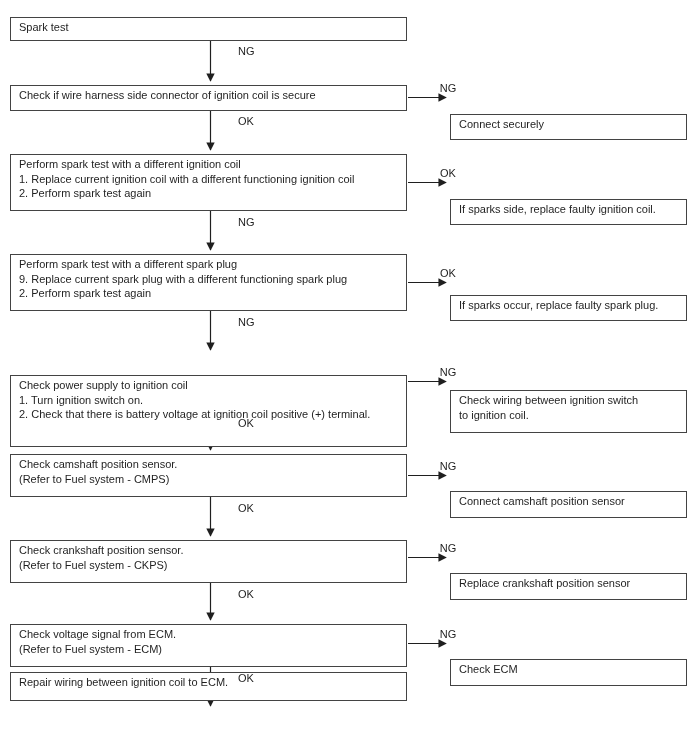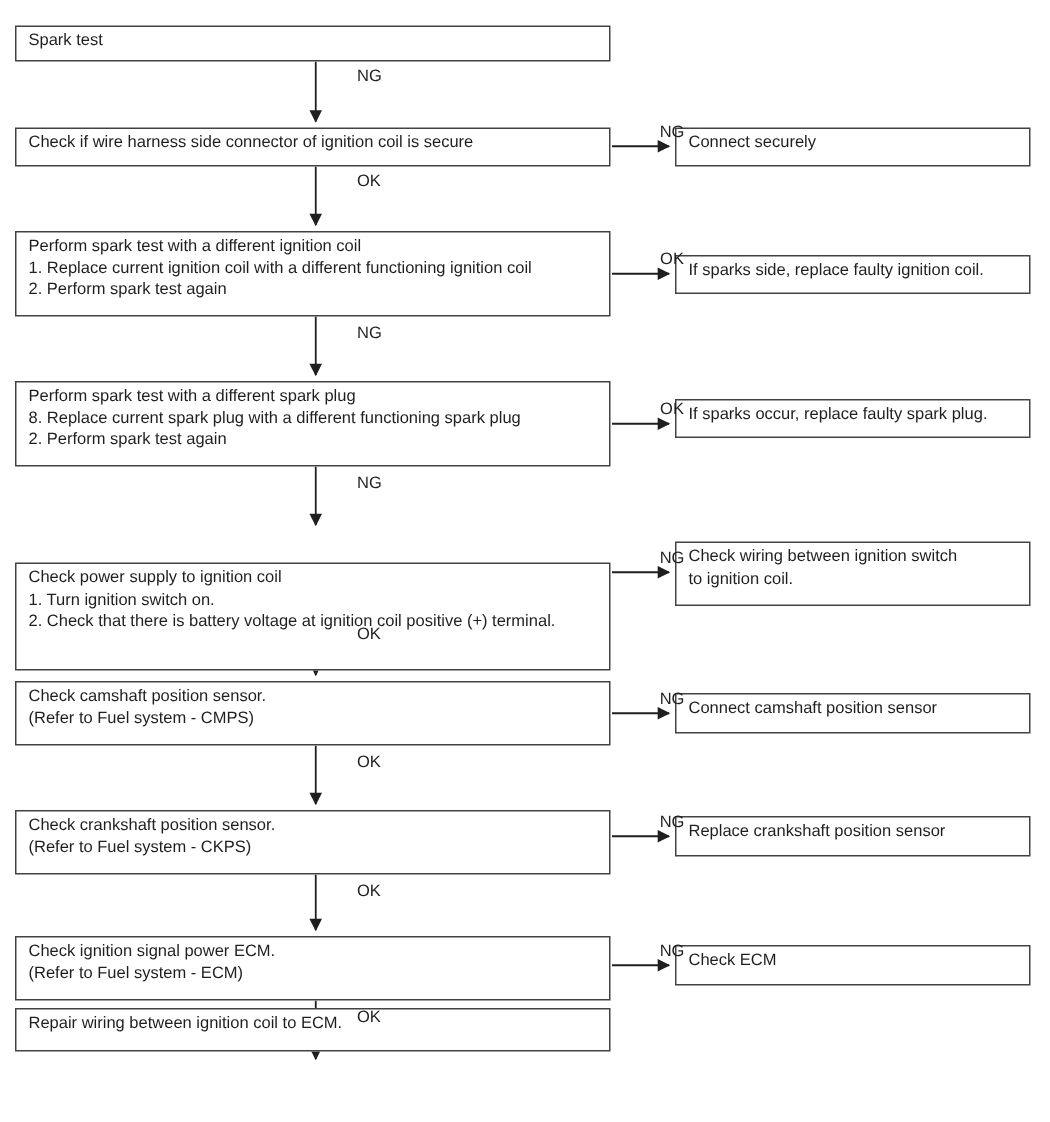--- a/index.html
+++ b/index.html
@@ -21,21 +21,21 @@
     border: 1px solid #434343;
     background: #ffffff;
     display: flex;
     flex-direction: column;
     padding: 2px 8px;
     color: #1f1f1f;
     font-size: 11px;
     line-height: 14.5px;
   }
   .box.left  { left: 10px;  width: 397px; }
-  .box.right { left: 450px; width: 237px; }
+  .box.right { left: 450px; width: 237px; margin-top: 29px; }
   .lbl {
     position: absolute;
     font-size: 11px;
     color: #1f1f1f;
     line-height: 13px;
     white-space: nowrap;
     padding-left: 20px;
   }
   .lbl.side {
     width: 36px;
@@ -88,42 +88,42 @@
   </div>
 
   <div class="box left" style="top:154px;height:57px">
     <div>Perform spark test with a different ignition coil</div>
     <div>1. Replace current ignition coil with a different functioning ignition coil</div>
     <div>2. Perform spark test again</div>
   </div>
 
   <div class="box left" style="top:254px;height:57px">
     <div>Perform spark test with a different spark plug</div>
-    <div>8. Replace current spark plug with a different functioning spark plug</div>
+    <div>9. Replace current spark plug with a different functioning spark plug</div>
     <div>2. Perform spark test again</div>
   </div>
 
   <div class="box left" style="top:375px;height:72px">
     <div>Check power supply to ignition coil</div>
     <div>1. Turn ignition switch on.</div>
     <div>2. Check that there is battery voltage at ignition coil positive (+) terminal.</div>
   </div>
 
   <div class="box left" style="top:454px;height:43px">
     <div>Check camshaft position sensor.</div>
     <div>(Refer to Fuel system - CMPS)</div>
   </div>
 
   <div class="box left" style="top:540px;height:43px">
     <div>Check crankshaft position sensor.</div>
     <div>(Refer to Fuel system - CKPS)</div>
   </div>
 
   <div class="box left" style="top:624px;height:43px">
-    <div>Check ignition signal power ECM.</div>
+    <div>Check voltage signal from ECM.</div>
     <div>(Refer to Fuel system - ECM)</div>
   </div>
 
   <div class="box left" style="top:672px;height:29px">
     <div>Repair wiring between ignition coil to ECM.</div>
   </div>
 
   <div class="box right" style="top:85px;height:26px">
     <div>Connect securely</div>
   </div>

